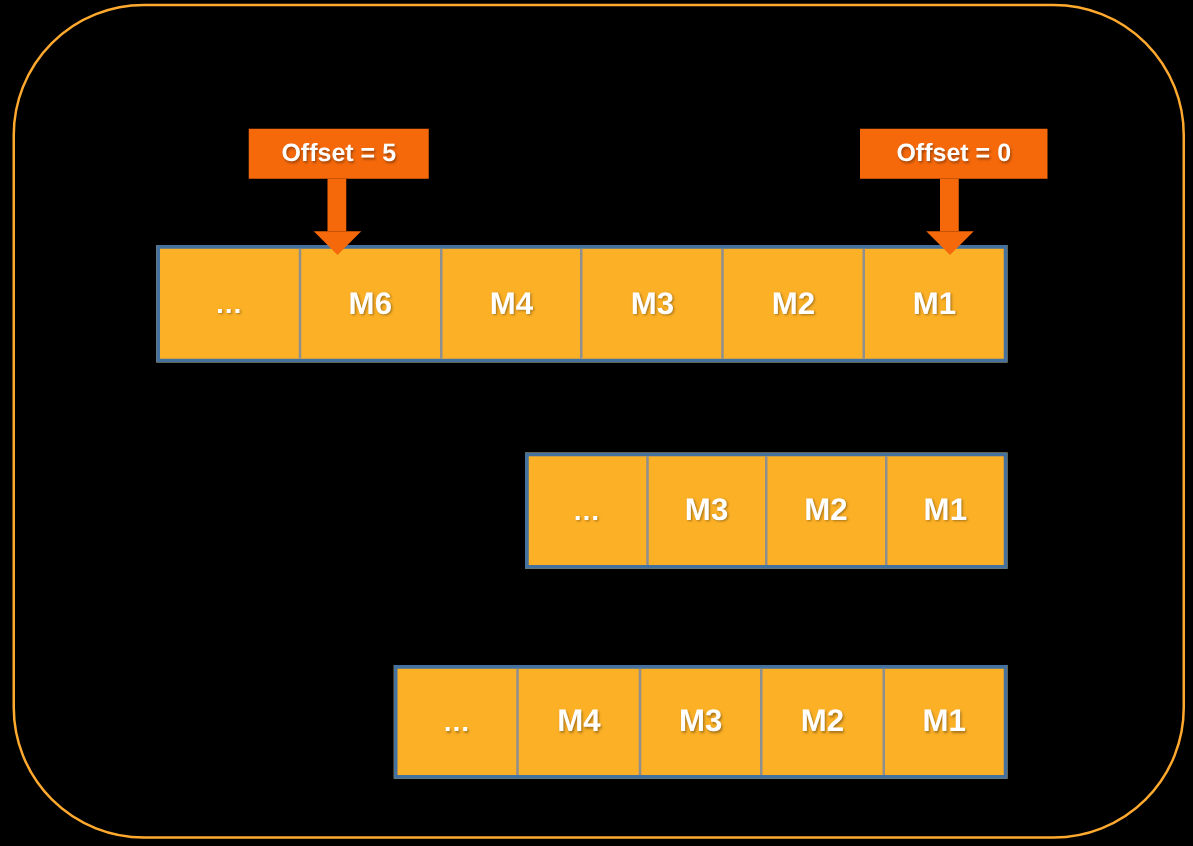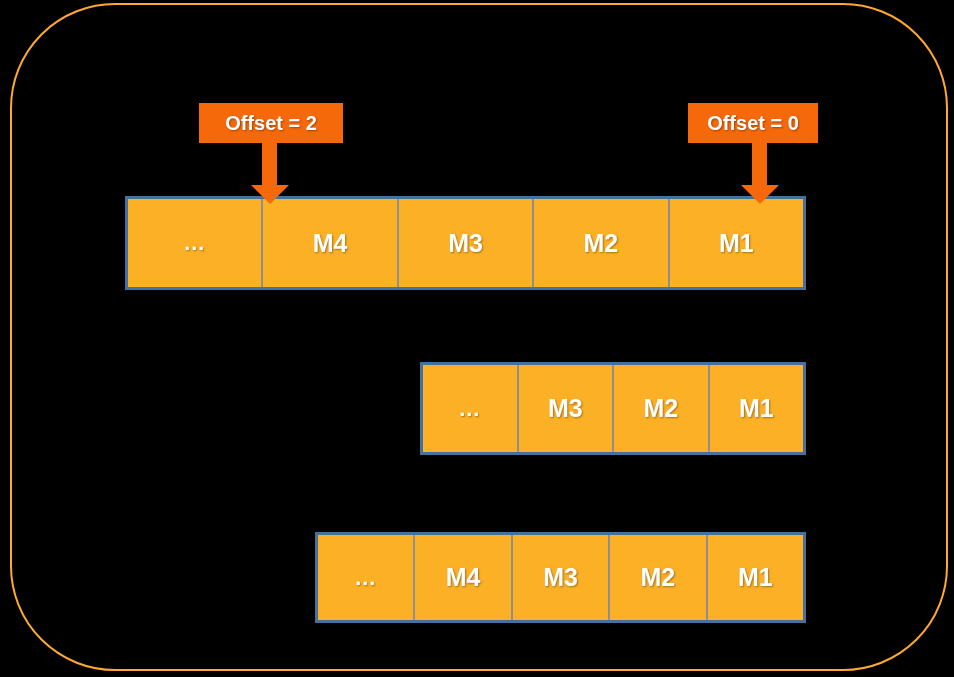--- a/index.html
+++ b/index.html
@@ -28,21 +28,21 @@
     position:absolute;
     background: var(--callout_orange);
     color: var(--text_white);
     font-weight: bold;
     font-size: 20px;
     display:flex; align-items:center; justify-content:center;
     z-index:3;
     text-shadow: 1px 1px 2px rgba(0,0,0,0.35);
   }
   #callout-5 { left:199px; top:103px; width:144px; height:40px; }
-  #callout-0 { left:688px; top:103px; width:130px; height:40px; }
+  #callout-0 { left:688px; top:103px; width:150px; height:40px; }
   .arrow-stem {
     position:absolute; width:15px; height:42px; top:143px;
     background: var(--callout_orange);
     z-index:2;
   }
   #stem-5 { left:262px; }
   #stem-0 { left:752px; }
   .arrow-head {
     position:absolute; width:0; height:0; top:185px;
     border-left:19px solid transparent;
@@ -74,31 +74,34 @@
     font-size: 25px;
     text-shadow: 1px 1px 2px rgba(0,0,0,0.35);
   }
   .cell.ellipsis span { font-size:22px; letter-spacing:1px; }
 </style>
 </head>
 <body>
 
 <div class="frame"></div>
 
-<div class="callout" id="callout-5">Offset = 2</div>
+<div class="callout" id="callout-5">Offset = 5</div>
 <div class="callout" id="callout-0">Offset = 0</div>
 
 <div class="arrow-stem" id="stem-5"></div>
 <div class="arrow-head" id="head-5"></div>
 <div class="arrow-stem" id="stem-0"></div>
 <div class="arrow-head" id="head-0"></div>
 
 <div class="mrow" id="row-0">
     <div class="cell ellipsis">
       <span>…</span>
+    </div>
+    <div class="cell">
+      <span>M6</span>
     </div>
     <div class="cell">
       <span>M4</span>
     </div>
     <div class="cell">
       <span>M3</span>
     </div>
     <div class="cell">
       <span>M2</span>
     </div>

